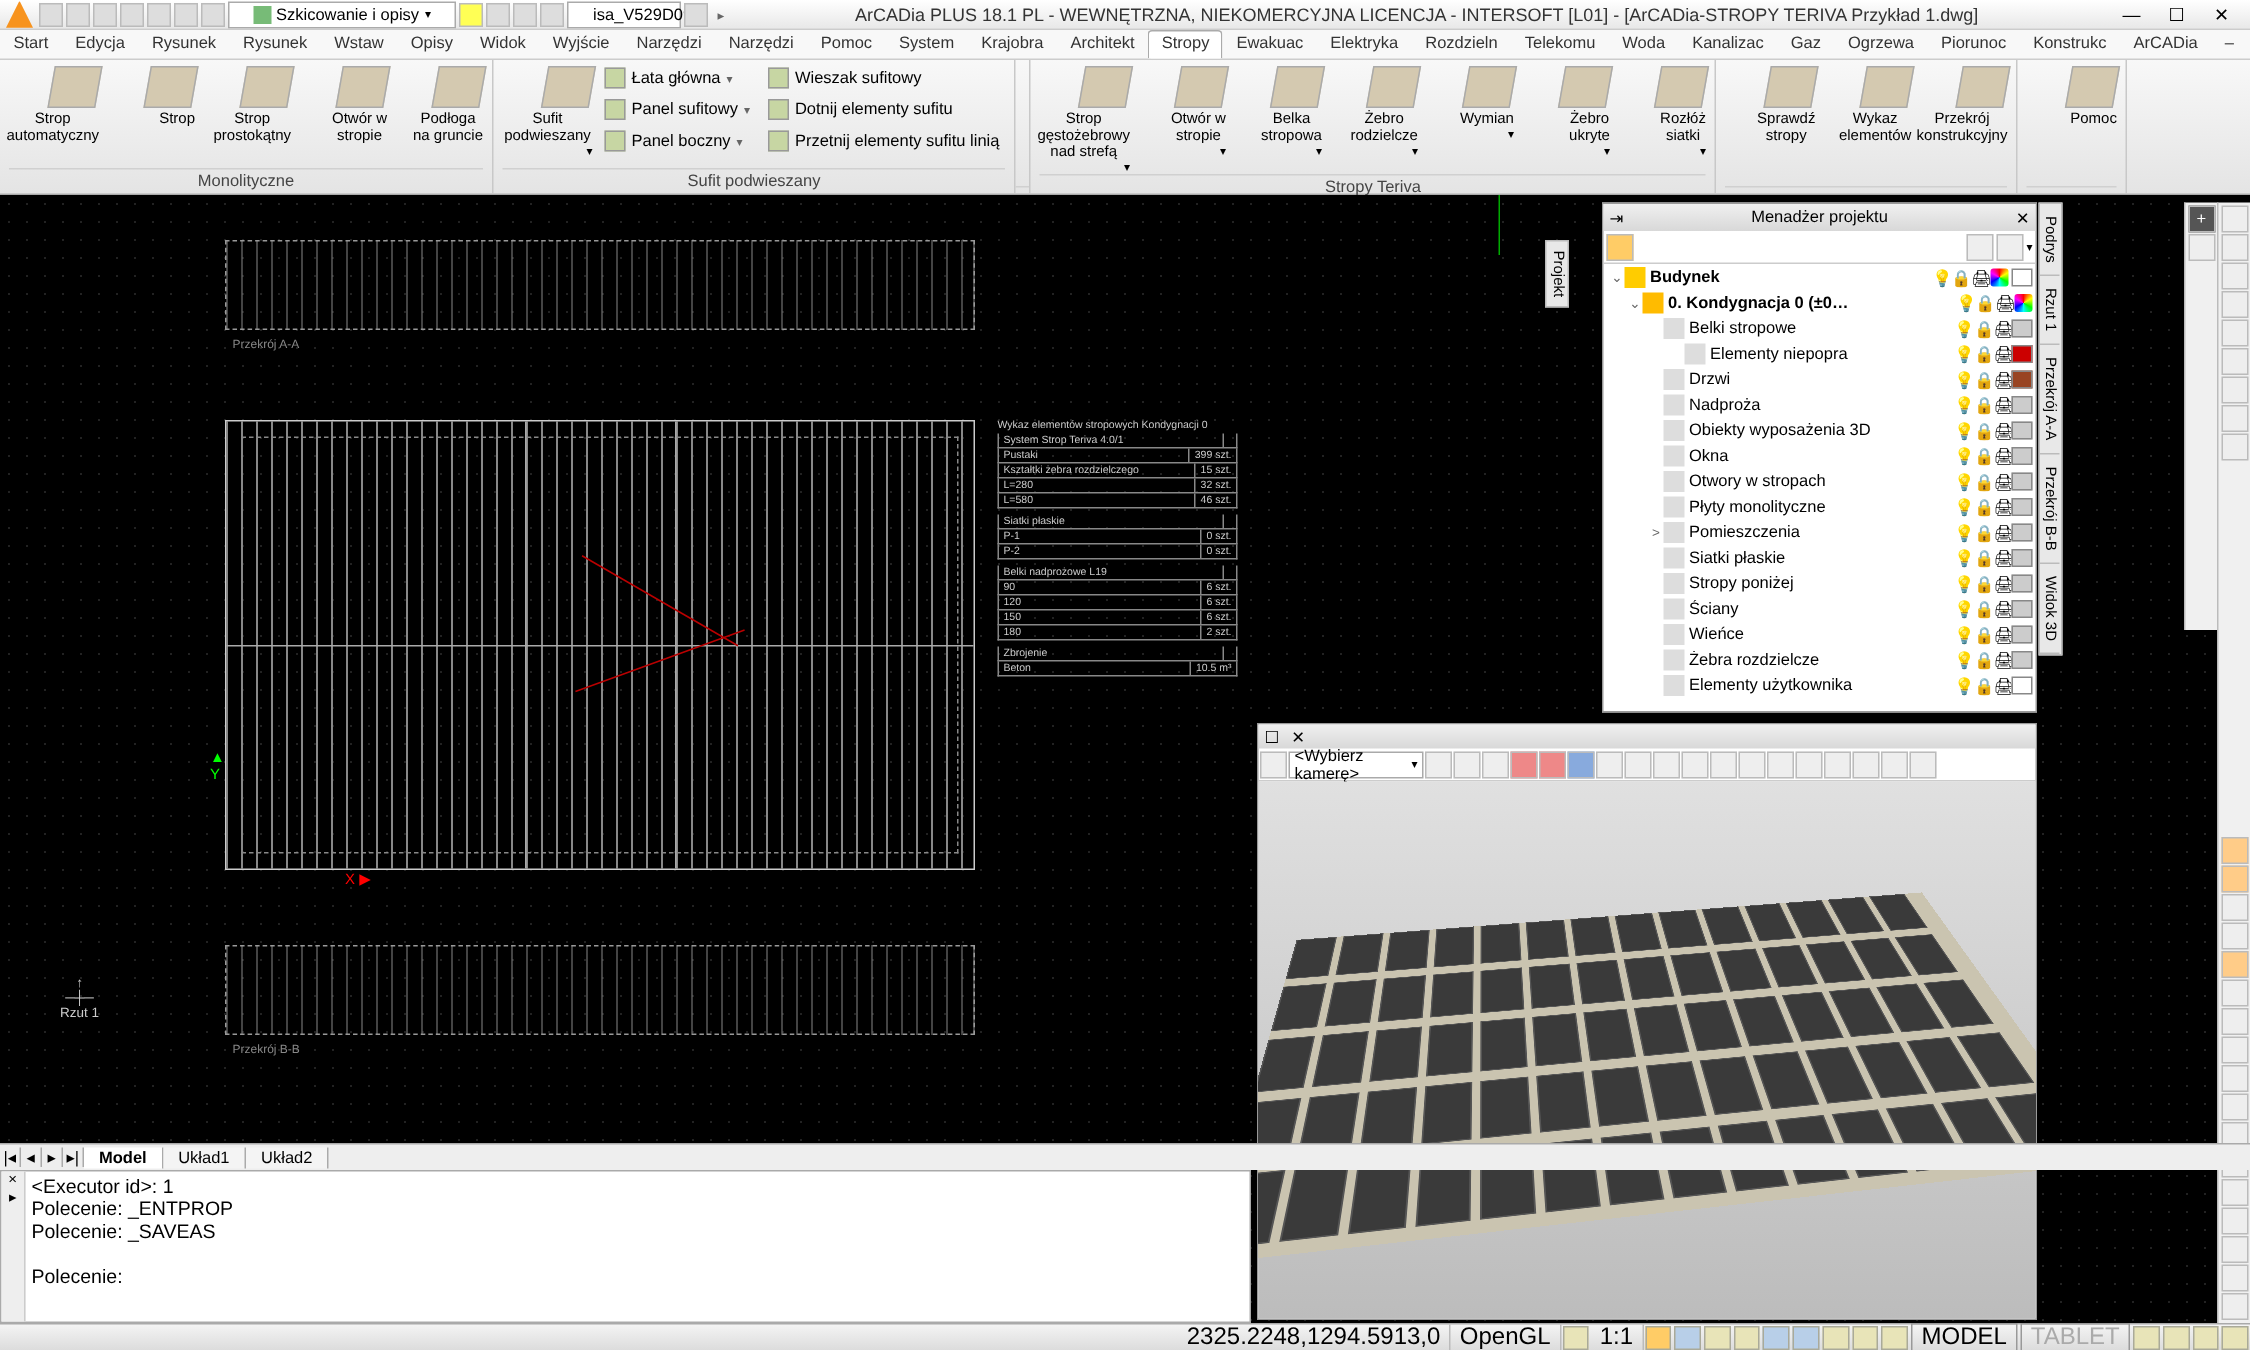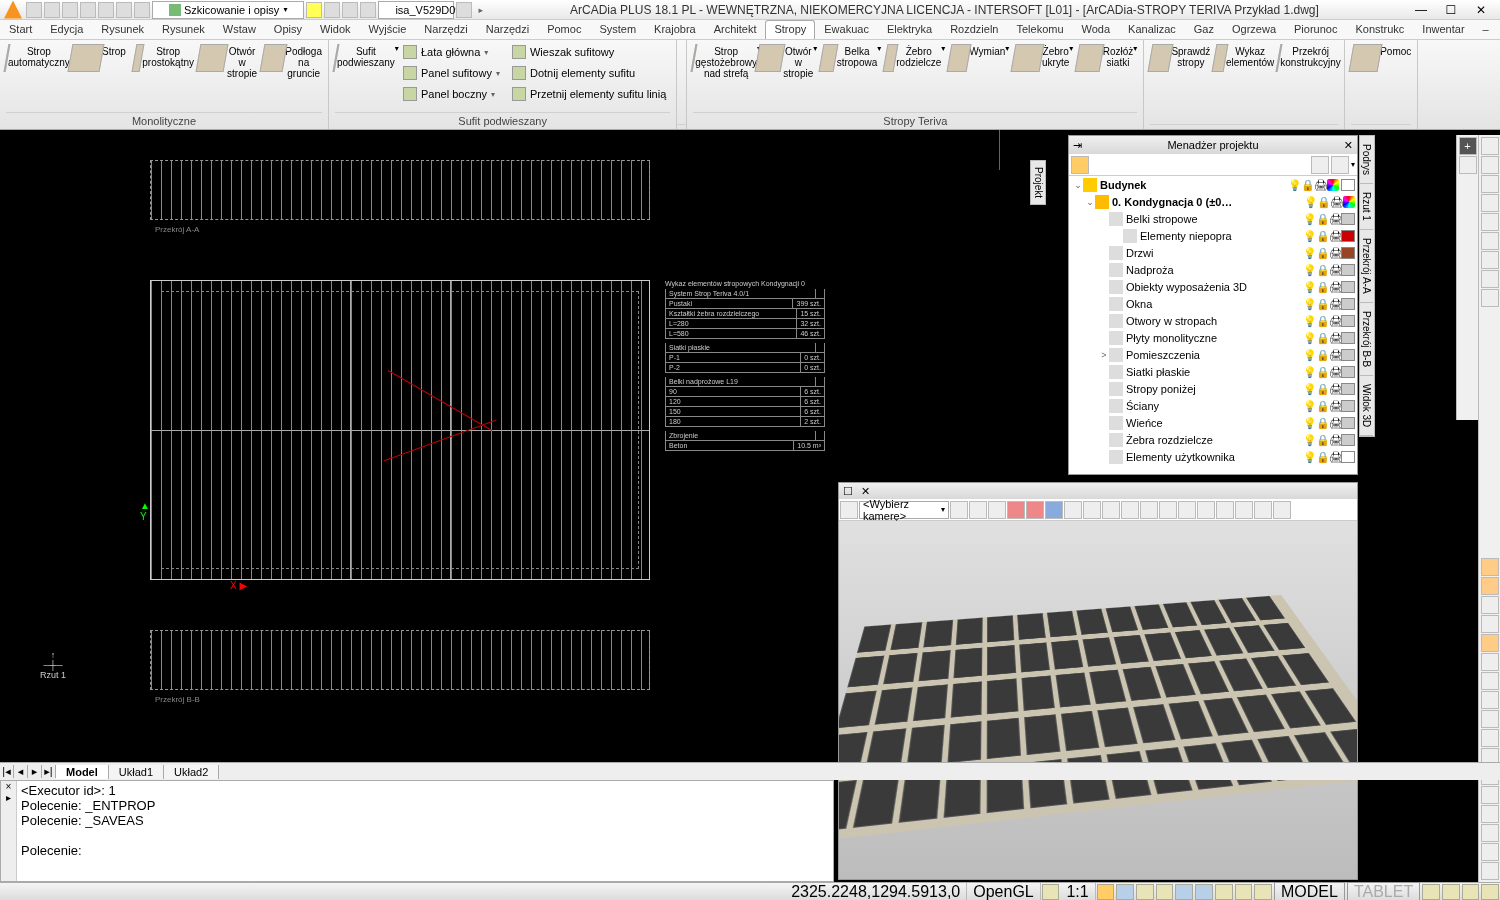--- a/index.html
+++ b/index.html
@@ -19,21 +19,21 @@
 .tabstrip { height: 20px; background: #f8f8f8; display: flex; border-bottom: 1px solid #ccc; }
 .tabstrip .tab { padding: 2px 8px; border: 1px solid transparent; border-bottom: none; font-size: 11px; color: #333; cursor: pointer; }
 .tabstrip .tab.active { background: #fff; border-color: #aaa; border-radius: 3px 3px 0 0; }
 .tabstrip .spacer { flex: 1; }
 
 
 .ribbon { height: 90px; background: linear-gradient(#f8f8f8,#e4e4e4); display: flex; border-bottom: 1px solid #aaa; }
 .rgrp { border-right: 1px solid #c8c8c8; padding: 2px 6px 0 6px; display: flex; flex-direction: column; }
 .rgrp .row { display: flex; gap: 4px; flex: 1; }
 .rgrp .lbl { text-align: center; font-size: 11px; color: #444; padding: 2px 0; border-top: 1px solid #d0d0d0; }
-.bigbtn { width: 60px; display: flex; align-items: flex-start; padding-top: 2px; cursor: pointer; }
+.bigbtn { width: 60px; display: flex; flex-direction: column; align-items: flex-end; padding-top: 2px; cursor: pointer; }
 .bigbtn .ico { width: 32px; height: 28px; background: #d4c9b0; border: 1px solid #aaa; transform: skewX(-10deg); }
 .bigbtn .txt { font-size: 10px; text-align: center; line-height: 11px; margin-top: 2px; }
 .smbtn { display: flex; align-items: center; gap: 4px; height: 20px; padding: 0 4px; font-size: 11px; cursor: pointer; }
 .smbtn .ic { width: 14px; height: 14px; background: #c7d6a3; border: 1px solid #999; }
 .smbtn .ar { font-size: 8px; color: #666; }
 .col { display: flex; flex-direction: column; gap: 1px; }
 
 
 .canvas { position: absolute; top: 130px; left: 0; right: 0; bottom: 18px; background: #000; }
 .canvas .grid { position: absolute; inset: 0; background-image: radial-gradient(#222 0.5px, transparent 0.5px); background-size: 12px 12px; }
@@ -174,21 +174,21 @@
     <div class="tab">Ewakuac</div>
     <div class="tab">Elektryka</div>
     <div class="tab">Rozdzieln</div>
     <div class="tab">Telekomu</div>
     <div class="tab">Woda</div>
     <div class="tab">Kanalizac</div>
     <div class="tab">Gaz</div>
     <div class="tab">Ogrzewa</div>
     <div class="tab">Piorunoc</div>
     <div class="tab">Konstrukc</div>
-    <div class="tab">Inwentar</div>
+    <div class="tab">ArCADia</div>
     <div class="spacer"></div>
     <div class="tab">–</div>
     <div class="tab">☐</div>
   </div>
 
 <div class="ribbon">
   <div class="rgrp">
     <div class="row" id="g1">
         <div class="bigbtn">
           <div class="ico"></div>

